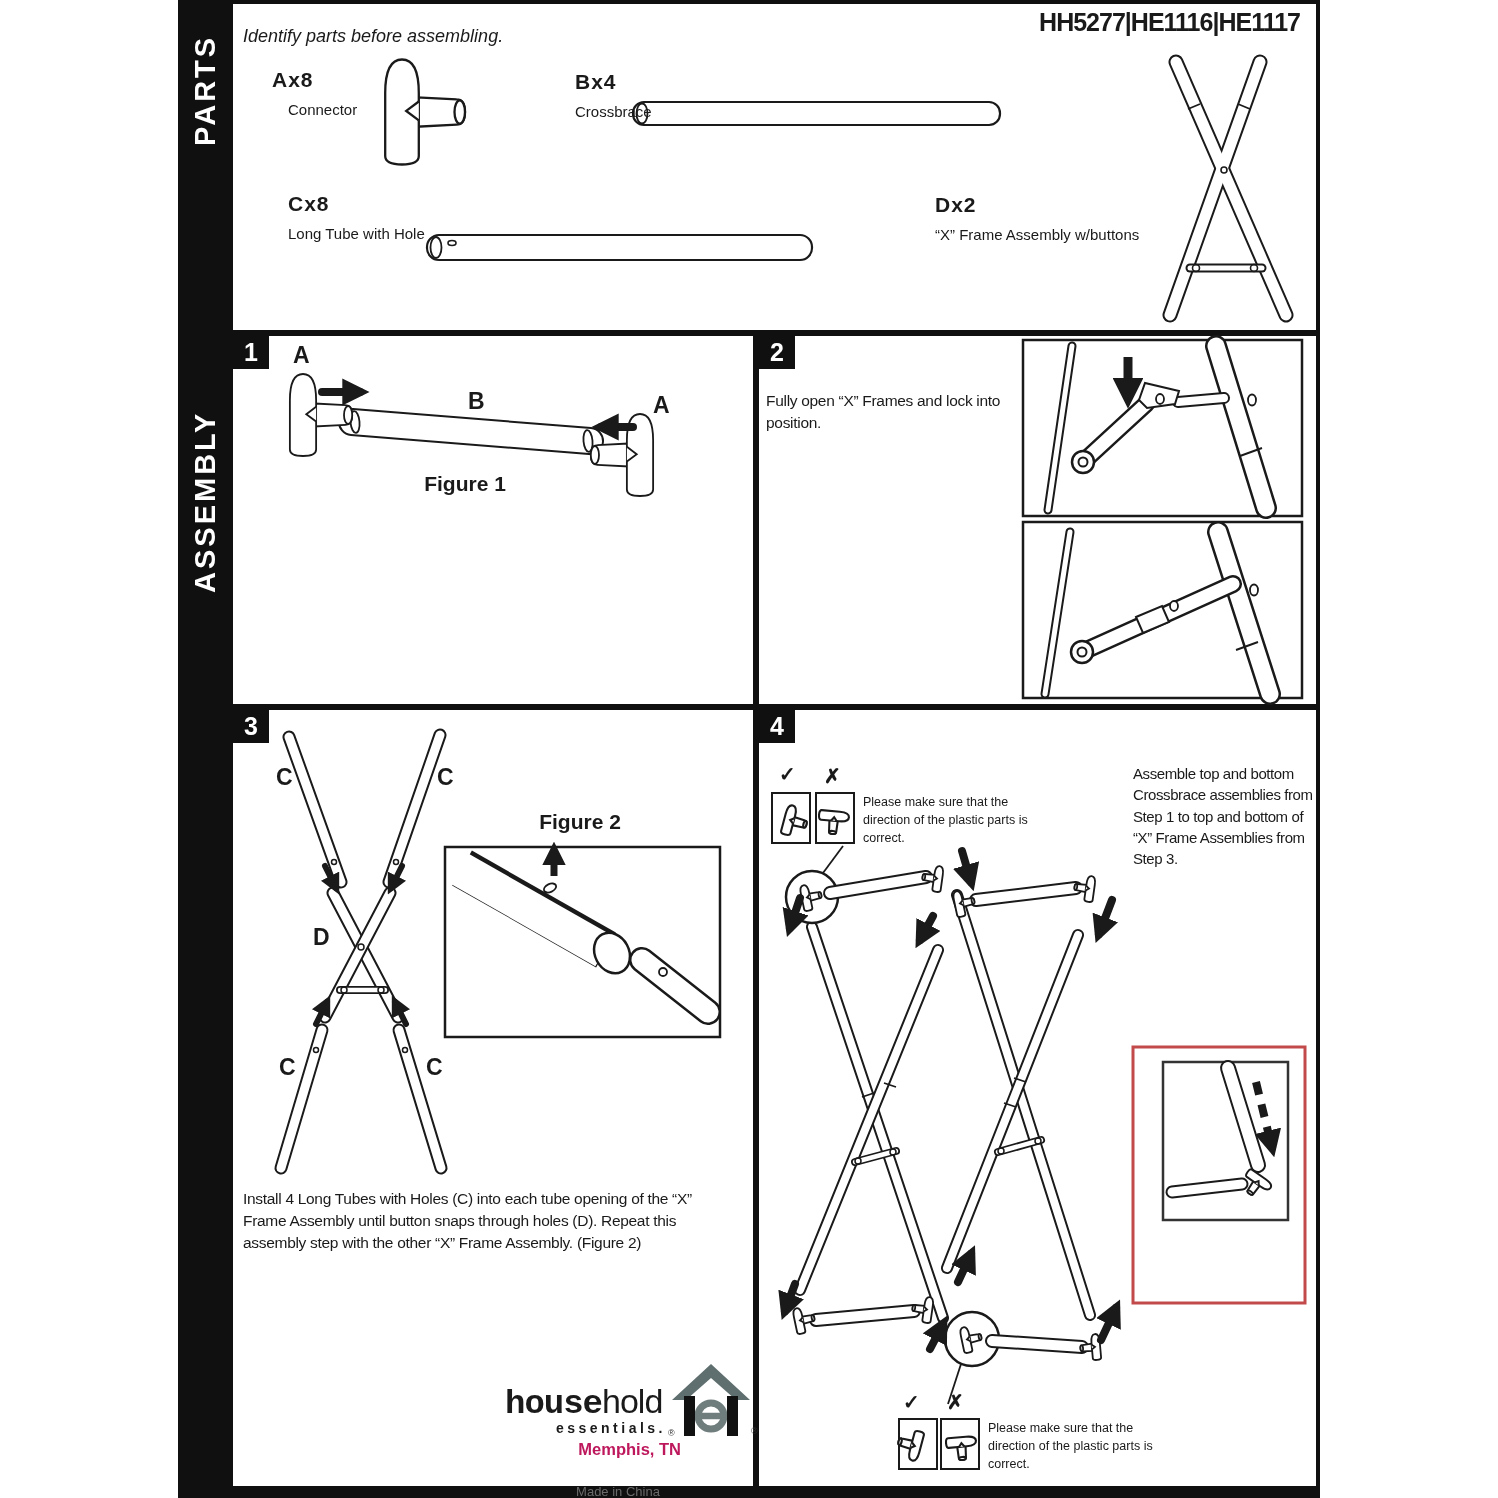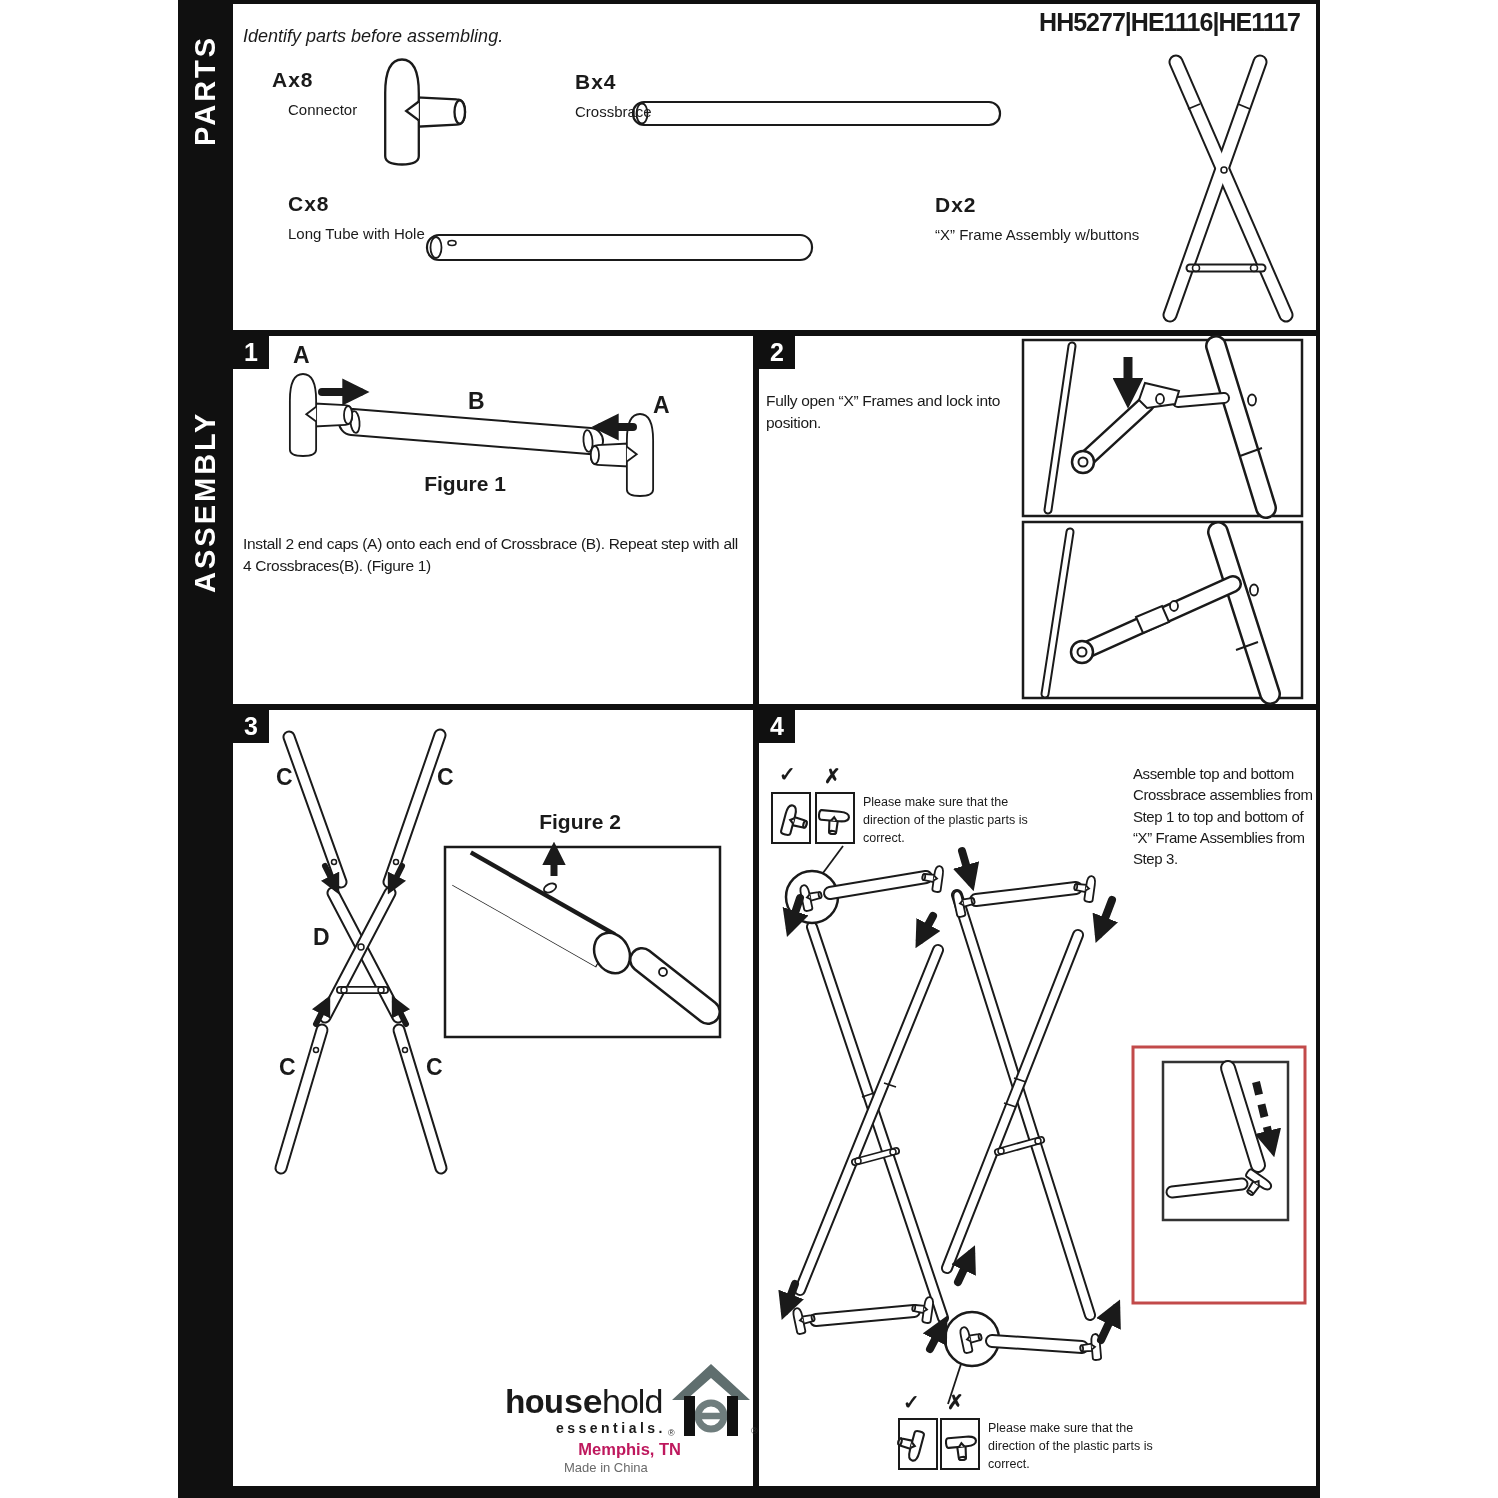--- a/index.html
+++ b/index.html
@@ -21,21 +21,21 @@
   .body{font-size:15.5px;letter-spacing:-0.3px;line-height:1.42;}
   .small{font-size:12.5px;line-height:1.45;}
   .note{font-size:13.5px;line-height:1.55;}
   .lbl{font-size:23px;font-weight:bold;}
   .figcap{font-size:21px;font-weight:bold;text-align:center;}
   .mark{font-size:20px;font-weight:bold;}
   .brand{font-size:34px;letter-spacing:-1px;}
   .brand .bold{font-weight:bold;font-family:Liberation Mono, monospace;}
   .brand-sub{font-size:14px;font-weight:bold;letter-spacing:3.5px;text-align:right;}
   .city{font-size:16.5px;font-weight:bold;color:#be185d;text-align:right;}
-  .origin{font-size:13px;color:#6a6a6a;}
+  .origin{font-size:13px;color:#6a6a6a;text-align:center;margin-top:24px;}
   .reg{font-size:9px;color:#333;}
 </style>
 </head>
 <body>
 
 <div id="page">
 
   <div class="sheet"></div>
 
   <div class="panel" style="left:233px;top:4px;width:1083px;height:326px;"></div>
@@ -279,30 +279,30 @@
   <div class="t pname" style="left:575px;top:103px;">Crossbrace</div>
   <div class="t code" style="left:288px;top:192px;">Cx8</div>
   <div class="t pname" style="left:288px;top:225px;">Long Tube with Hole</div>
   <div class="t code" style="left:935px;top:193px;">Dx2</div>
   <div class="t pname" style="left:935px;top:226px;width:230px;">“X” Frame Assembly w/buttons</div>
 
   <div class="t lbl" style="left:293px;top:342px;">A</div>
   <div class="t lbl" style="left:468px;top:388px;">B</div>
   <div class="t lbl" style="left:653px;top:392px;">A</div>
   <div class="t figcap" style="left:395px;top:472px;width:140px;">Figure 1</div>
-  <div class="t body" style="left:243px;top:533px;width:500px;">Install 2 end caps (A) onto each end of Crossbrace (B). Repeat step with all 4 Crossbraces(B). (Figure 1)</div>
 
   <div class="t body" style="left:766px;top:390px;width:238px;">Fully open “X” Frames and lock into position.</div>
 
   <div class="t lbl" style="left:276px;top:764px;">C</div>
   <div class="t lbl" style="left:437px;top:764px;">C</div>
   <div class="t lbl" style="left:313px;top:924px;">D</div>
   <div class="t lbl" style="left:279px;top:1054px;">C</div>
   <div class="t lbl" style="left:426px;top:1054px;">C</div>
   <div class="t figcap" style="left:500px;top:810px;width:160px;">Figure 2</div>
+  <div class="t body" style="left:243px;top:1188px;width:458px;">Install 4 Long Tubes with Holes (C) into each tube opening of the “X” Frame Assembly until button snaps through holes (D). Repeat this assembly step with the other “X” Frame Assembly. (Figure 2)</div>
 
   <div class="t mark" style="left:779px;top:762px;">✓</div>
   <div class="t mark" style="left:824px;top:764px;">✗</div>
   <div class="t small" style="left:863px;top:793px;width:172px;">Please make sure that the direction of the plastic parts is correct.</div>
   <div class="t body" style="left:1133px;top:763px;width:182px;letter-spacing:-0.4px;font-size:15px;">Assemble top and bottom Crossbrace assemblies from Step 1 to top and bottom of “X” Frame Assemblies from Step 3.</div>
   <div class="t mark" style="left:903px;top:1390px;">✓</div>
   <div class="t mark" style="left:947px;top:1390px;">✗</div>
   <div class="t small" style="left:988px;top:1419px;width:172px;">Please make sure that the direction of the plastic parts is correct.</div>
 
   <div class="t brand" style="left:505px;top:1382px;"><span class="bold">house</span><span>hold</span></div>

